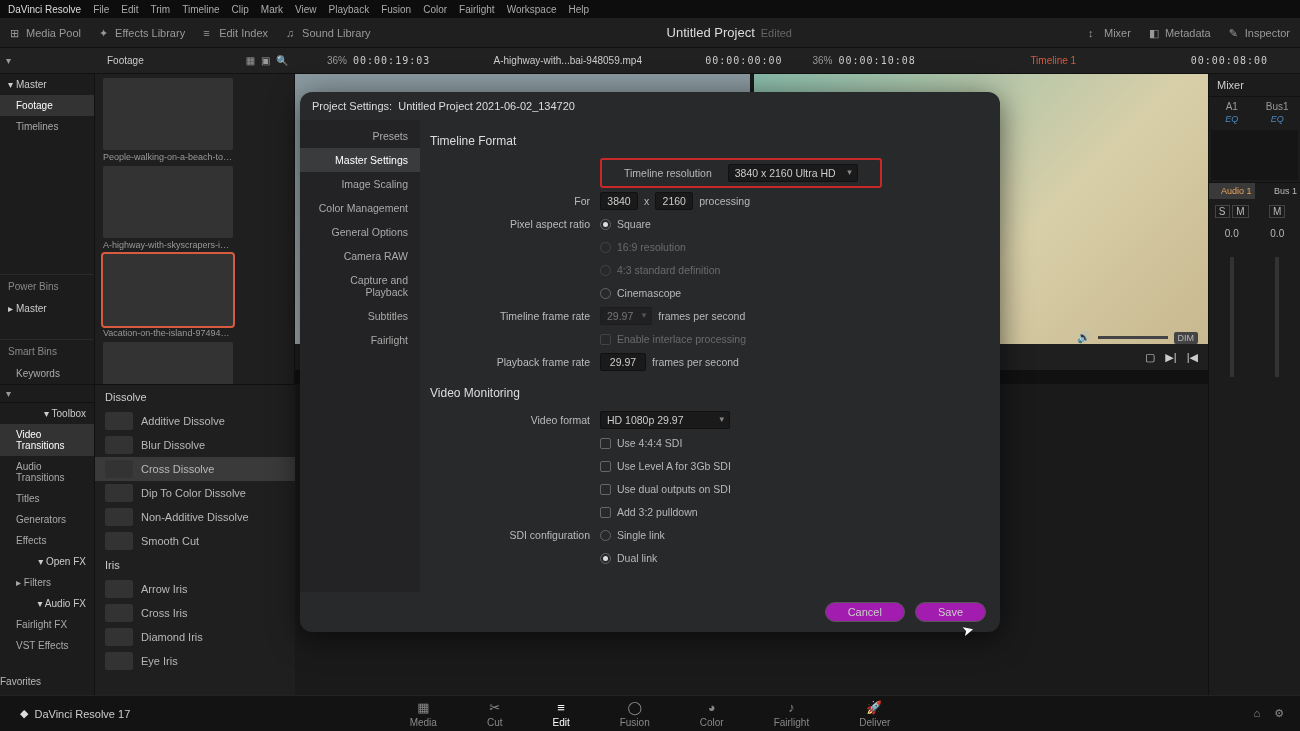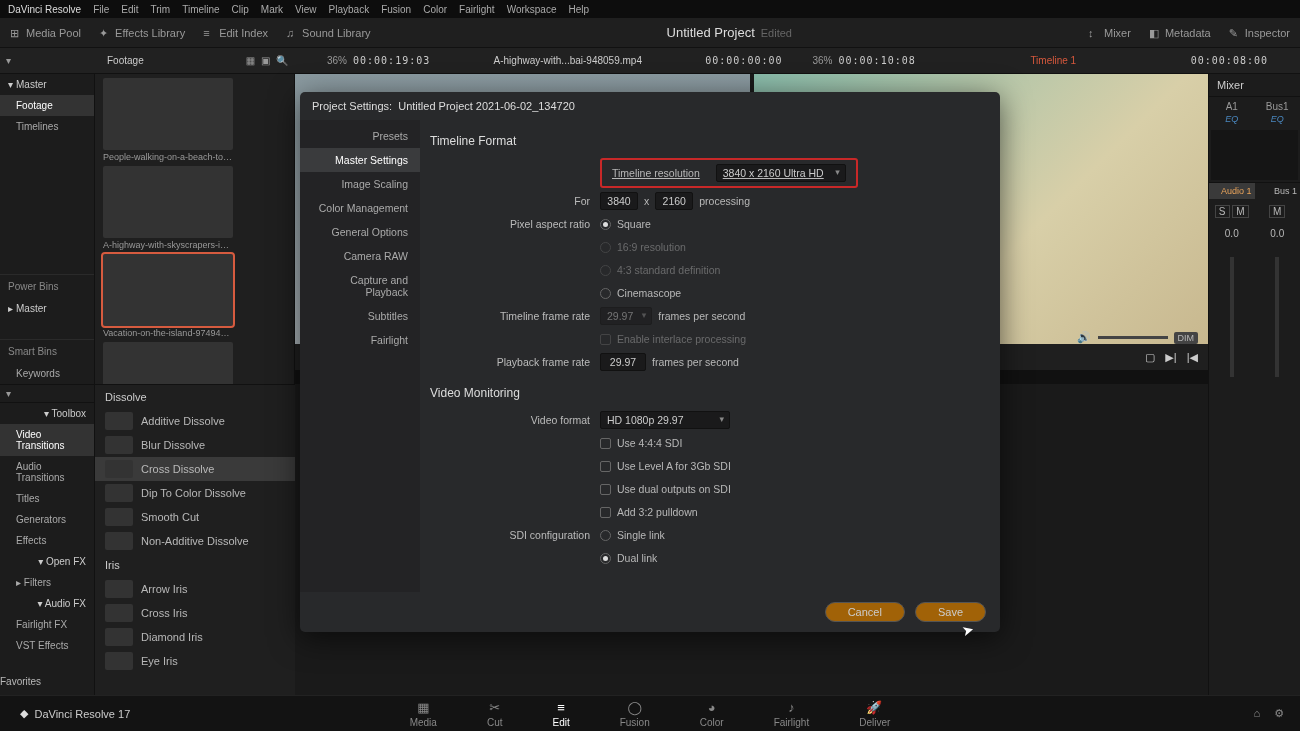--- a/index.html
+++ b/index.html
@@ -76,41 +76,41 @@
 
 
 .page-tabs { position:absolute; bottom:0; left:0; right:0; height:36px; background:#131313; display:flex; justify-content:center; align-items:center; gap:50px; border-top:1px solid #222;}
 .page-tab { display:flex; flex-direction:column; align-items:center; gap:2px; font-size:10px; color:#888; cursor:pointer;}
 .page-tab.active{ color:#fff;}
 .page-tab .picon{ font-size:13px;}
 .ver-badge{ position:absolute; left:20px; display:flex; align-items:center; gap:6px; color:#ccc; font-size:11px;}
 .bot-icons{ position:absolute; right:16px; display:flex; gap:14px; color:#888;}
 
 
-.dialog-overlay { position:absolute; top:92px; left:300px; width:700px; height:540px; background:#28292b; border-radius:5px; box-shadow:0 6px 30px rgba(0,0,0,.6); z-index:100; display:flex; flex-direction:column;}
+.dialog-overlay { position:absolute; top:92px; left:300px; width:700px; height:540px; background:#28292b; border-radius:12px; box-shadow:0 6px 30px rgba(0,0,0,.6); z-index:100; display:flex; flex-direction:column;}
 .dlg-title { padding:8px 12px; font-size:11px; color:#ddd;}
 .dlg-body { flex:1; display:flex; overflow:hidden;}
 .dlg-sidebar { width:120px; background:#232325; padding-top:4px;}
 .dlg-side-item { padding:6px 12px; text-align:right; font-size:10.5px; color:#aaa; cursor:pointer;}
 .dlg-side-item.active { background:#3a3b3d; color:#fff;}
 .dlg-content { flex:1; padding:8px 18px 8px 10px; overflow-y:auto;}
 .dlg-section-title { font-size:12px; color:#ddd; margin:6px 0 10px 0;}
 .form-row { display:flex; align-items:center; margin:3px 0; min-height:20px;}
 .form-label { width:170px; text-align:right; padding-right:10px; font-size:10.5px; color:#bbb;}
 .form-control { flex:1; display:flex; align-items:center; gap:6px; font-size:10.5px;}
 .dropdown { background:#1a1a1b; border:1px solid #111; color:#ccc; padding:2px 18px 2px 6px; border-radius:2px; font-size:10.5px; position:relative; min-width:120px; display:inline-block;}
 .dropdown::after{ content:"▾"; position:absolute; right:5px; color:#888; font-size:9px;}
 .num-input{ background:#1a1a1b; border:1px solid #111; color:#ccc; padding:2px 4px; width:38px; border-radius:2px; text-align:center; font-size:10.5px;}
 .radio{ width:11px; height:11px; border-radius:50%; border:1px solid #666; display:inline-block; position:relative;}
 .radio.checked::after{ content:""; position:absolute; inset:2px; border-radius:50%; background:#ddd;}
 .checkbox{ width:11px; height:11px; border:1px solid #666; display:inline-block; border-radius:2px;}
 .disabled{ opacity:.45;}
-.highlight-box{ border:2px solid #c82828; padding:4px 10px; border-radius:3px; display:inline-flex; align-items:center;text-decoration:underline;}
+.highlight-box{ border:2px solid #c82828; padding:4px 22px; border-radius:3px; display:inline-flex; align-items:center;}
 .dlg-footer { height:40px; display:flex; justify-content:flex-end; align-items:center; gap:10px; padding:0 14px;}
-.btn { padding:3px 22px; border-radius:11px; border:1px solid #555; background:#a16207; color:#ccc; font-size:11px; cursor:pointer;}
+.btn { padding:3px 22px; border-radius:11px; border:1px solid #555; background:#a21caf; color:#ccc; font-size:11px; cursor:pointer;}
 
 
 .ic { display:inline-block; width:12px; height:12px; color:#999;}
 
 .cursor { position: absolute; top: 530px; left: 662px; z-index: 200; font-size: 14px; color:#fff; transform: rotate(-15deg);}
 </style>
 </head>
 <body>
 
 <div class="menubar">
@@ -260,25 +260,25 @@
           <div class="fx-row sel">
             <div class="fx-icon"></div>
             <span>Cross Dissolve</span>
           </div>
           <div class="fx-row">
             <div class="fx-icon"></div>
             <span>Dip To Color Dissolve</span>
           </div>
           <div class="fx-row">
             <div class="fx-icon"></div>
+            <span>Non-Additive Dissolve</span>
+          </div>
+          <div class="fx-row">
+            <div class="fx-icon"></div>
             <span>Smooth Cut</span>
-          </div>
-          <div class="fx-row">
-            <div class="fx-icon"></div>
-            <span>Non-Additive Dissolve</span>
           </div>
           <div class="cat-hdr">Iris</div>
           <div class="fx-row">
             <div class="fx-icon"></div>
             <span>Arrow Iris</span>
           </div>
           <div class="fx-row">
             <div class="fx-icon"></div>
             <span>Cross Iris</span>
           </div>

